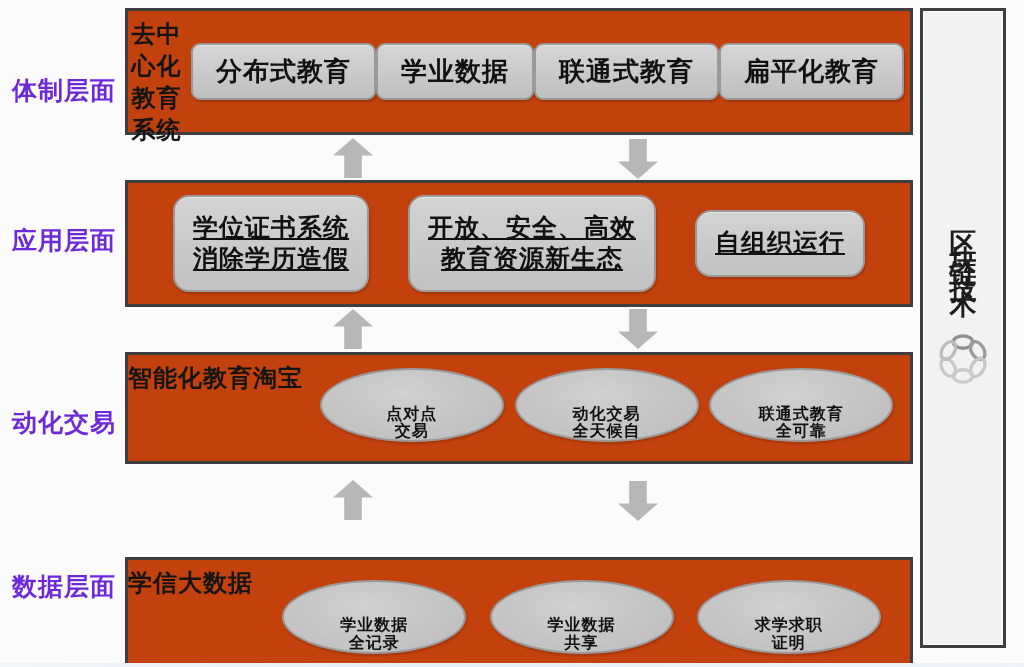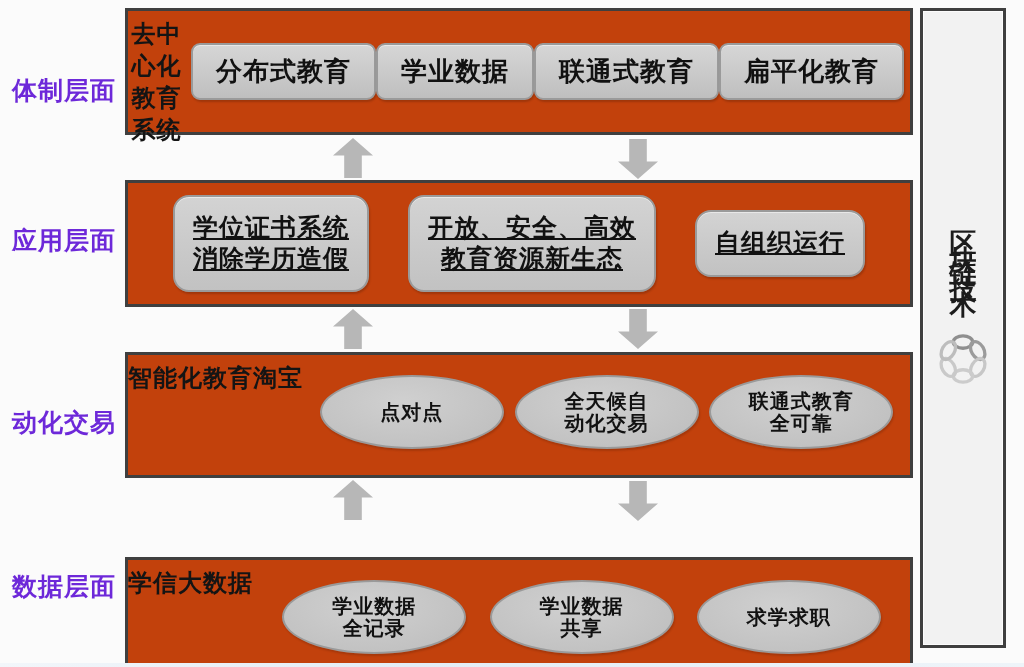--- a/index.html
+++ b/index.html
@@ -58,22 +58,22 @@
     line-height:1.22;color:#111;
     box-shadow:inset 0 1px 0 #e8e8e8, 1px 2px 2px rgba(0,0,0,.18);
     white-space:nowrap;letter-spacing:1px;text-decoration:underline;
   }
 
   
   .ellipse{
     background:radial-gradient(ellipse at 45% 35%, #d0d0d0, #bfbfbf 85%);
     border:2px solid var(--node-border);border-radius:50%;
     width:180px;height:70px;display:flex;flex-direction:column;
-    justify-content:center;text-align:center;
-    font-size:20px;font-weight:bold;line-height:1.1;color:#111;
+    justify-content:flex-end;text-align:center;
+    font-size:16px;font-weight:bold;line-height:1.1;color:#111;
     box-shadow:1px 2px 2px rgba(0,0,0,.15);letter-spacing:1px;
   }
 
   
   .block-arrow{
     position:absolute;width:40px;height:40px;background:var(--arrow-fill);
   }
   .arrow-up{clip-path:polygon(50% 0,100% 44%,72% 44%,72% 100%,28% 100%,28% 44%,0 44%);}
   .arrow-down{clip-path:polygon(50% 100%,100% 56%,72% 56%,72% 0,28% 0,28% 56%,0 56%);}
 
@@ -126,29 +126,30 @@
       </div>
       <div class="card">
         <div>自组织运行</div>
       </div>
     </div>
   </div>
 
   <div class="block-arrow arrow-up" style="left:333px;top:309px"></div>
   <div class="block-arrow arrow-down" style="left:618px;top:309px"></div>
 
-  <div class="layer-box" style="top:352px;height:126px">
+  <div class="layer-box" style="top:352px;height:112px">
     <div class="layer-title">智能化教育淘宝</div>
     <div class="items-row" style="margin-bottom:6px">
       <div class="ellipse">
         <div>点对点</div>
+        <div>交易</div>
       </div>
       <div class="ellipse">
+        <div>动化交易</div>
         <div>全天候自</div>
-        <div>动化交易</div>
       </div>
       <div class="ellipse">
         <div>联通式教育</div>
         <div>全可靠</div>
       </div>
     </div>
   </div>
 
   <div class="block-arrow arrow-up" style="left:333px;top:480px"></div>
   <div class="block-arrow arrow-down" style="left:618px;top:481px"></div>
@@ -159,20 +160,21 @@
       <div class="ellipse">
         <div>学业数据</div>
         <div>全记录</div>
       </div>
       <div class="ellipse">
         <div>学业数据</div>
         <div>共享</div>
       </div>
       <div class="ellipse">
         <div>求学求职</div>
+        <div>证明</div>
       </div>
     </div>
   </div>
 
   <div class="right-bar">
     <div class="bar-text">区块链技术</div>
     <svg class="bar-icon" width="62" height="62" viewBox="0 0 64 64">
       <g fill="none" stroke-width="3.4">
         <ellipse cx="32" cy="14.5" rx="10" ry="6.4" stroke="#8f8f8f"></ellipse>
         <ellipse cx="32" cy="14.5" rx="10" ry="6.4" stroke="#9b9b9b" transform="rotate(60 32 32)"></ellipse>

